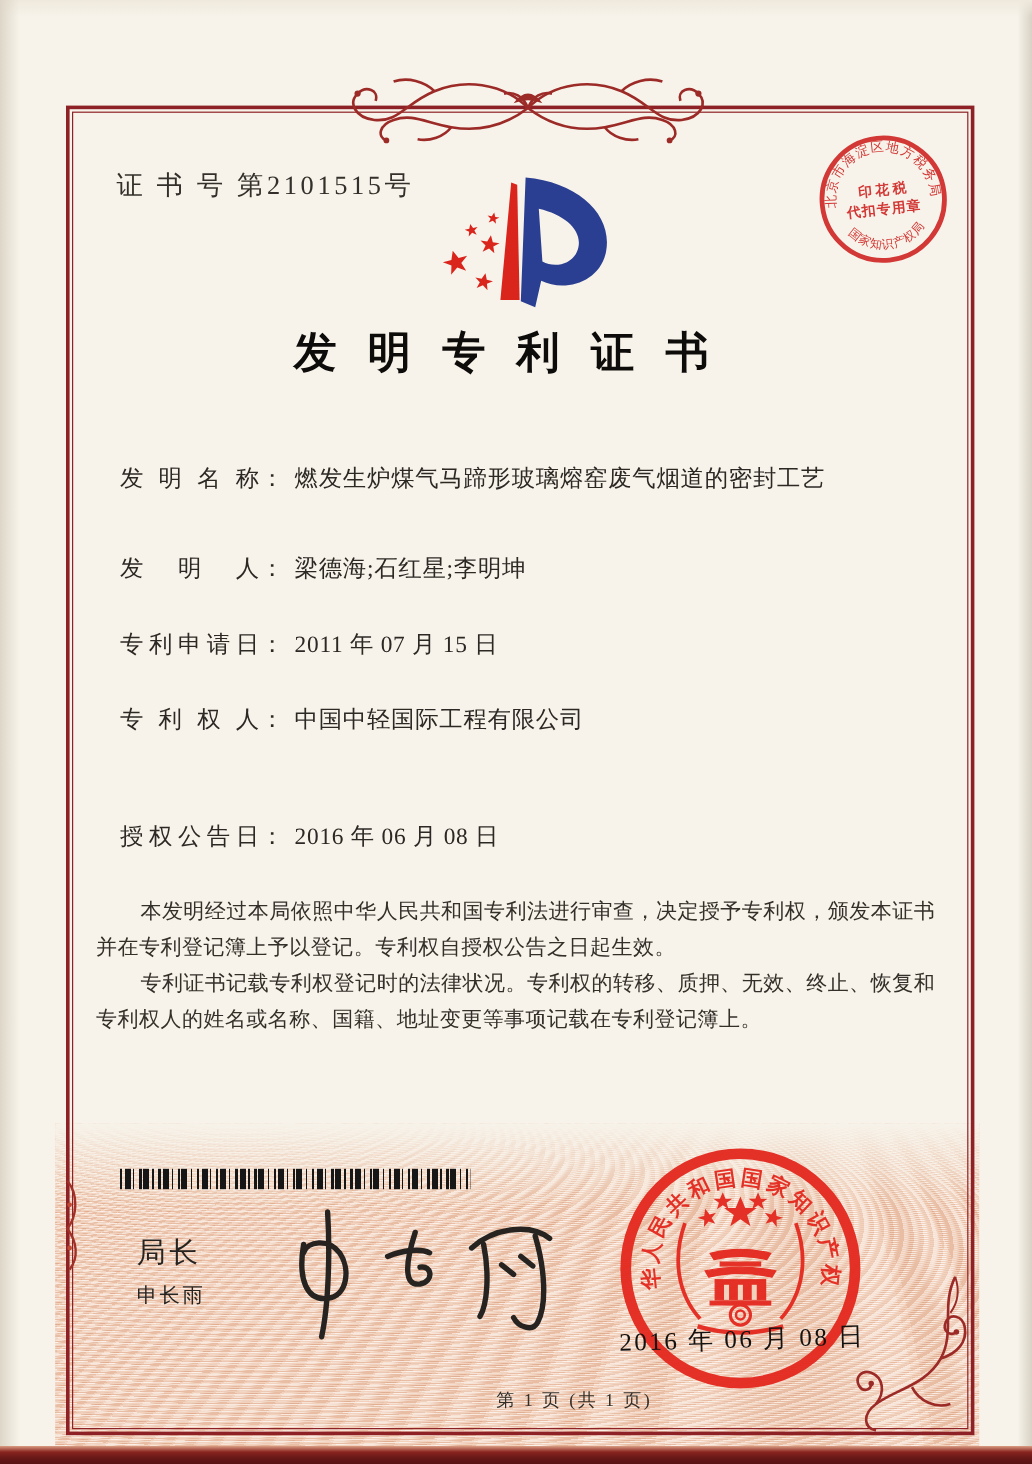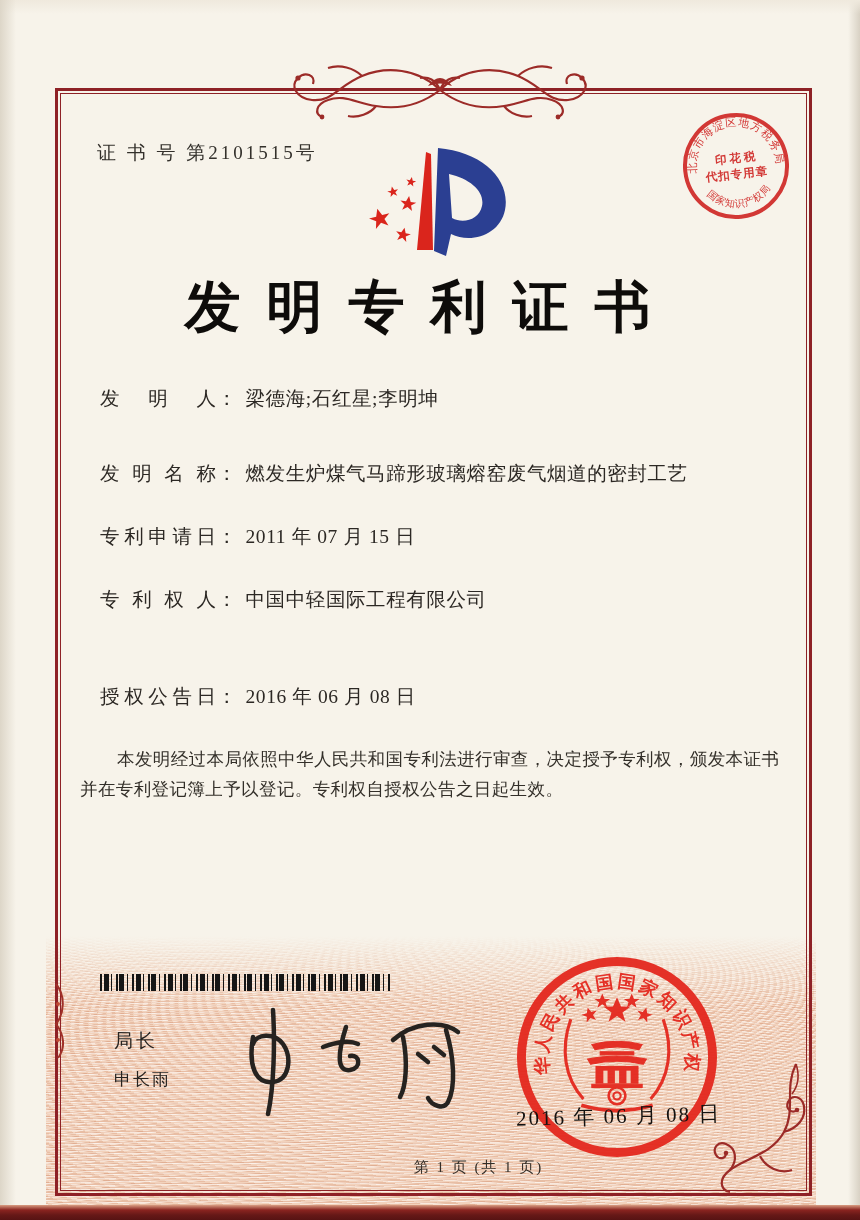--- a/index.html
+++ b/index.html
@@ -27,27 +27,27 @@
   .frame{
     position:absolute;left:55px;top:88px;width:751px;height:1102px;
     border:3px solid #8e2126;
   }
   .frame::after{
     content:'';position:absolute;left:2px;top:2px;right:2px;bottom:2px;
     border:1px solid #8e2126;
   }
   .cert-no{
     position:absolute;left:97px;top:140px;
-    font-size:19px;letter-spacing:3px;color:#33302b;
+    font-size:22px;letter-spacing:3px;color:#33302b;
   }
   .logo{position:absolute;left:343px;top:132px;}
   .tax-stamp{position:absolute;left:676px;top:106px;transform:rotate(-6deg);opacity:.93;}
   .title{
     position:absolute;left:55px;top:270px;width:751px;
-    text-align:center;font-size:56px;font-weight:700;color:#0e0c0a;
+    text-align:center;font-size:36px;font-weight:700;color:#0e0c0a;
     letter-spacing:26px;box-sizing:border-box;
   }
   .fields{position:absolute;left:100px;top:385px;width:670px;height:360px;}
   .field-row{position:absolute;left:0;width:670px;white-space:nowrap;}
   .field-row:nth-of-type(1){top:0;}
   .field-row:nth-of-type(2){top:75px;}
   .field-row:nth-of-type(3){top:138px;}
   .field-row:nth-of-type(4){top:201px;}
   .field-row:nth-of-type(5){top:263px;margin-top:35px;}
   .field-row:nth-of-type(6){top:325px;font-weight:bold;}
@@ -62,21 +62,21 @@
   .barcode{
     position:absolute;left:100px;top:974px;width:292px;height:17px;
     background-image:repeating-linear-gradient(90deg,
       #161616 0 2px, rgba(0,0,0,0) 2px 4px,
       #161616 4px 9px, rgba(0,0,0,0) 9px 11px,
       #161616 11px 12px, rgba(0,0,0,0) 12px 16px,
       #161616 16px 18px, rgba(0,0,0,0) 18px 19px,
       #161616 19px 24px, rgba(0,0,0,0) 24px 27px,
       #161616 27px 28px, rgba(0,0,0,0) 28px 32px);
   }
-  .director-title{position:absolute;left:114px;top:1028px;font-size:19px;letter-spacing:3px;color:#262320;}
+  .director-title{position:absolute;left:114px;top:1028px;font-size:24px;letter-spacing:3px;color:#262320;}
   .director-name{position:absolute;left:114px;top:1068px;font-size:17px;letter-spacing:2px;color:#262320;}
   .signature{position:absolute;left:218px;top:992px;}
   .grant-seal{position:absolute;left:512px;top:952px;opacity:.95;}
   .seal-date{
     position:absolute;left:516px;top:1102px;font-size:21px;letter-spacing:2px;
     color:#141210;transform:rotate(-1.5deg);white-space:nowrap;
   }
   .footer{
     position:absolute;left:55px;top:1158px;width:751px;text-align:center;
     font-size:15px;letter-spacing:2px;color:#332e28;padding-left:48px;
@@ -160,38 +160,39 @@
       <textPath href="#taxBot" startOffset="50%" text-anchor="middle">国家知识产权局</textPath>
     </text>
     <text x="60" y="56" font-size="11.5" fill="#d02a28" text-anchor="middle" font-weight="bold">印 花 税</text>
     <text x="60" y="72" font-size="11.5" fill="#d02a28" text-anchor="middle" font-weight="bold" letter-spacing="1">代扣专用章</text>
   </svg>
 
   <div class="title">发明专利证书</div>
 
   <div class="fields">
     <div class="field-row">
+      <span class="flabel">发明名称</span><span class="fcolon">：</span><span class="fvalue">燃发生炉煤气马蹄形玻璃熔窑废气烟道的密封工艺</span>
+    </div>
+    <div class="field-row">
       <span class="flabel">发明人</span><span class="fcolon">：</span><span class="fvalue">梁德海;石红星;李明坤</span>
-    </div>
-    <div class="field-row">
-      <span class="flabel">发明名称</span><span class="fcolon">：</span><span class="fvalue">燃发生炉煤气马蹄形玻璃熔窑废气烟道的密封工艺</span>
     </div>
     <div class="field-row">
       <span class="flabel">专利申请日</span><span class="fcolon">：</span><span class="fvalue">2011 年 07 月 15 日</span>
     </div>
     <div class="field-row">
       <span class="flabel">专利权人</span><span class="fcolon">：</span><span class="fvalue">中国中轻国际工程有限公司</span>
     </div>
     <div class="field-row">
       <span class="flabel">授权公告日</span><span class="fcolon">：</span><span class="fvalue">2016 年 06 月 08 日</span>
     </div>
   </div>
 
   <div class="paras">
     <p>本发明经过本局依照中华人民共和国专利法进行审查，决定授予专利权，颁发本证书并在专利登记簿上予以登记。专利权自授权公告之日起生效。</p>
+    <p>专利证书记载专利权登记时的法律状况。专利权的转移、质押、无效、终止、恢复和专利权人的姓名或名称、国籍、地址变更等事项记载在专利登记簿上。</p>
   </div>
 
   <div class="barcode"></div>
 
   <div class="director-title">局长</div>
   <div class="director-name">申长雨</div>
 
   <svg class="signature" width="255" height="125" viewBox="0 0 255 125">
     <g fill="none" stroke="#262320" stroke-width="4.5" stroke-linecap="round">
       <path d="M35,45 C30,75 38,92 55,90 C72,88 74,65 65,52 C56,40 38,42 35,52"></path>

